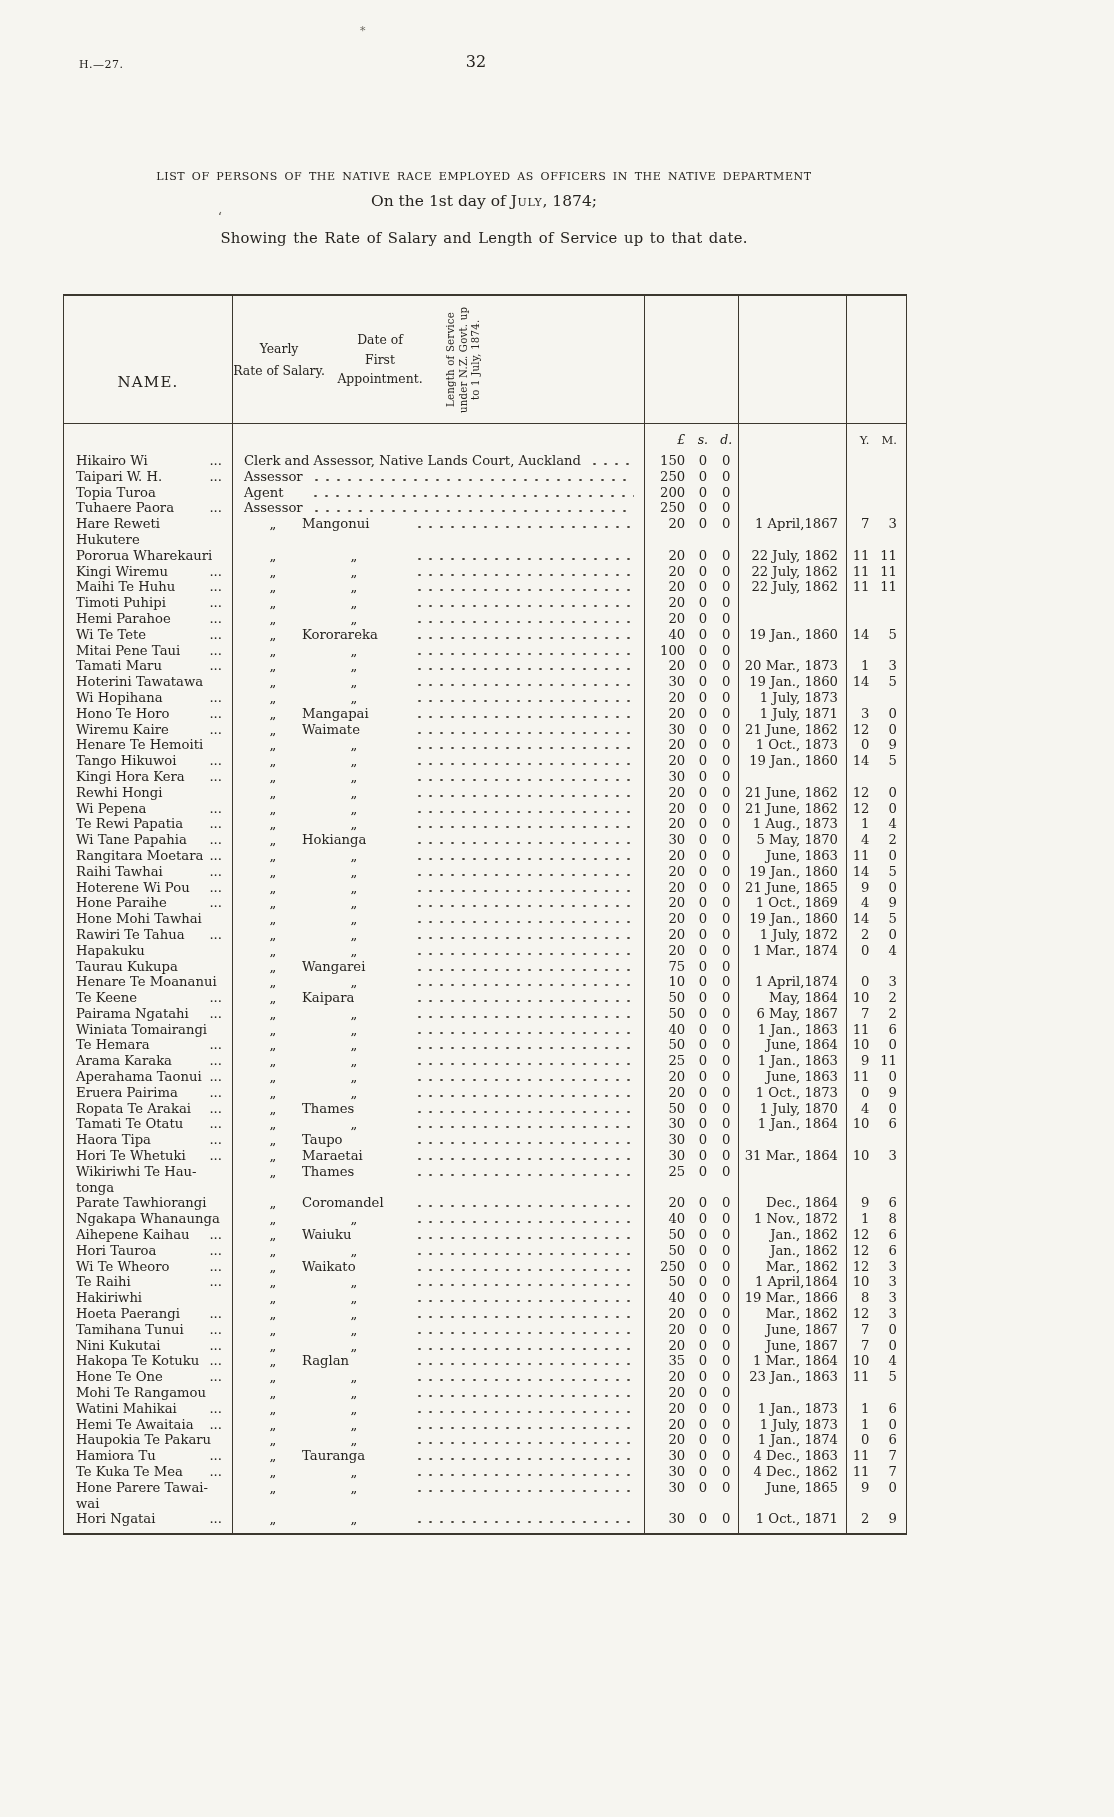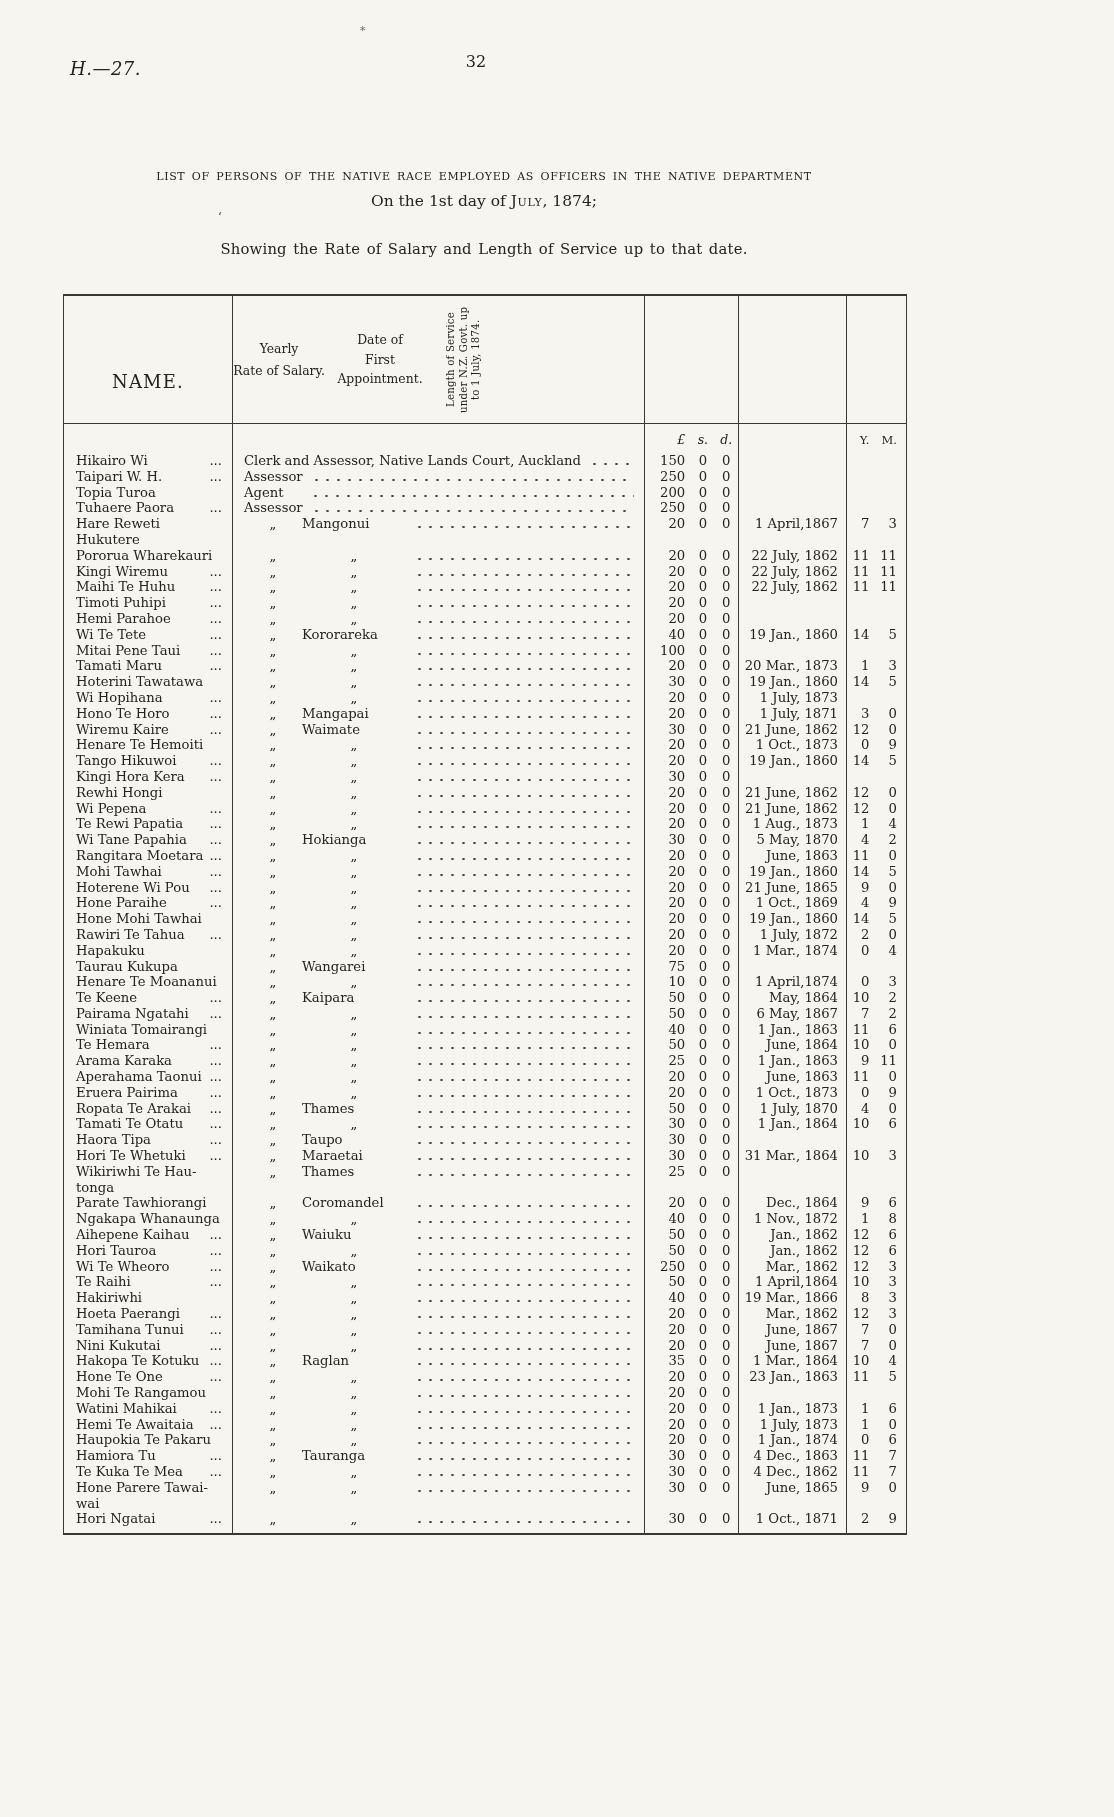--- a/index.html
+++ b/index.html
@@ -8,49 +8,49 @@
     background: #f6f5f0;
     font-family: "DejaVu Serif", "Liberation Serif", serif;
     color: #26231f;
     position: relative;
     overflow: hidden;
   }
   .page { position: absolute; inset: 0; }
 
   
   .runhead { position: absolute; left: 63px; top: 50px; width: 842px; height: 30px; }
-  .doc-ref { position: absolute; left: 7px; top: 8px; font-size: 18px; letter-spacing: 0.5px; font-style: italic; }
+  .doc-ref { position: absolute; left: 16px; top: 8px; font-size: 11px; letter-spacing: 0.5px; }
   .page-num { position: absolute; left: 0; right: 16px; top: 2px; text-align: center; font-size: 16px; }
   .top-mark { position: absolute; left: 360px; top: 24px; font-size: 11px; color: #6b675f; }
   .stray-mark { position: absolute; left: 218px; top: 210px; font-size: 12px; color: #4a463f; }
 
   
   .title-block { position: absolute; left: 63px; top: 170px; width: 842px; text-align: center; }
   .title { font-size: 11px; font-weight: 400; letter-spacing: 0.6px; word-spacing: 2.5px; white-space: nowrap; }
   .subtitle { margin-top: 9px; font-size: 15.5px; }
   .sc { font-variant: small-caps; letter-spacing: 0.6px; }
-  .showing { margin-top: 30px; font-size: 14.8px; letter-spacing: 0.2px; word-spacing: 1.5px; }
+  .showing { margin-top: 19px; font-size: 14.8px; letter-spacing: 0.2px; word-spacing: 1.5px; }
 
   
   .table {
     position: absolute; left: 63px; top: 294px; width: 842px;
     border: 1px solid #3c382f;
     border-top-width: 2px;
     border-bottom-width: 2px;
     font-size: 13.2px;
     background: transparent;
   }
   .vrule { position: absolute; top: 0; bottom: 0; width: 1px; background: #3c382f; }
   .vr1 { left: 168px; } .vr2 { left: 580px; } .vr3 { left: 674px; } .vr4 { left: 782px; }
 
   .thead { display: flex; height: 127px; border-bottom: 1px solid #3c382f; text-align: center; }
   .thead .hcell { display: flex; flex-direction: column; justify-content: center; align-items: center; }
   .col-name { width: 168px; } .col-office { width: 412px; } .col-salary { width: 94px; }
   .col-date { width: 108px; } .col-service { width: 60px; }
-  .h-name, .h-office { font-size: 18px; letter-spacing: 1.2px; margin-top: 44px; }
+  .h-name, .h-office { font-size: 15px; letter-spacing: 1.2px; margin-top: 44px; }
   .h-salary div { font-size: 12.4px; line-height: 1.7; }
   .h-date div { font-size: 12.4px; line-height: 1.6; }
   .v-text {
     writing-mode: vertical-rl; transform: rotate(180deg);
     font-size: 10.2px; line-height: 12.5px; height: 118px;
     letter-spacing: 0.2px; text-align: center;
   }
 
   .unit-row { display: flex; height: 26px; }
   .unit-row .ucell { display: flex; align-items: flex-end; padding-bottom: 3px; }
@@ -712,21 +712,21 @@
     <div class="cell c-date">
       <span>June, 1863</span>
     </div>
     <div class="cell c-service">
       <span class="sv-y">11</span>
       <span class="sv-m">0</span>
     </div>
   </div>
         <div class="trow">
     <div class="cell c-name">
-      <span class="nm">Mohi Tawhai</span>
+      <span class="nm">Raihi Tawhai</span>
       <span class="ndots">...</span>
     </div>
     <div class="cell c-office">
       <span class="office-role ditto">„</span>
       <span class="office-loc ditto">„</span>
       <span class="leader"></span>
     </div>
     <div class="cell c-salary">
       <span class="sal-p">20</span>
       <span class="sal-s">0</span>

